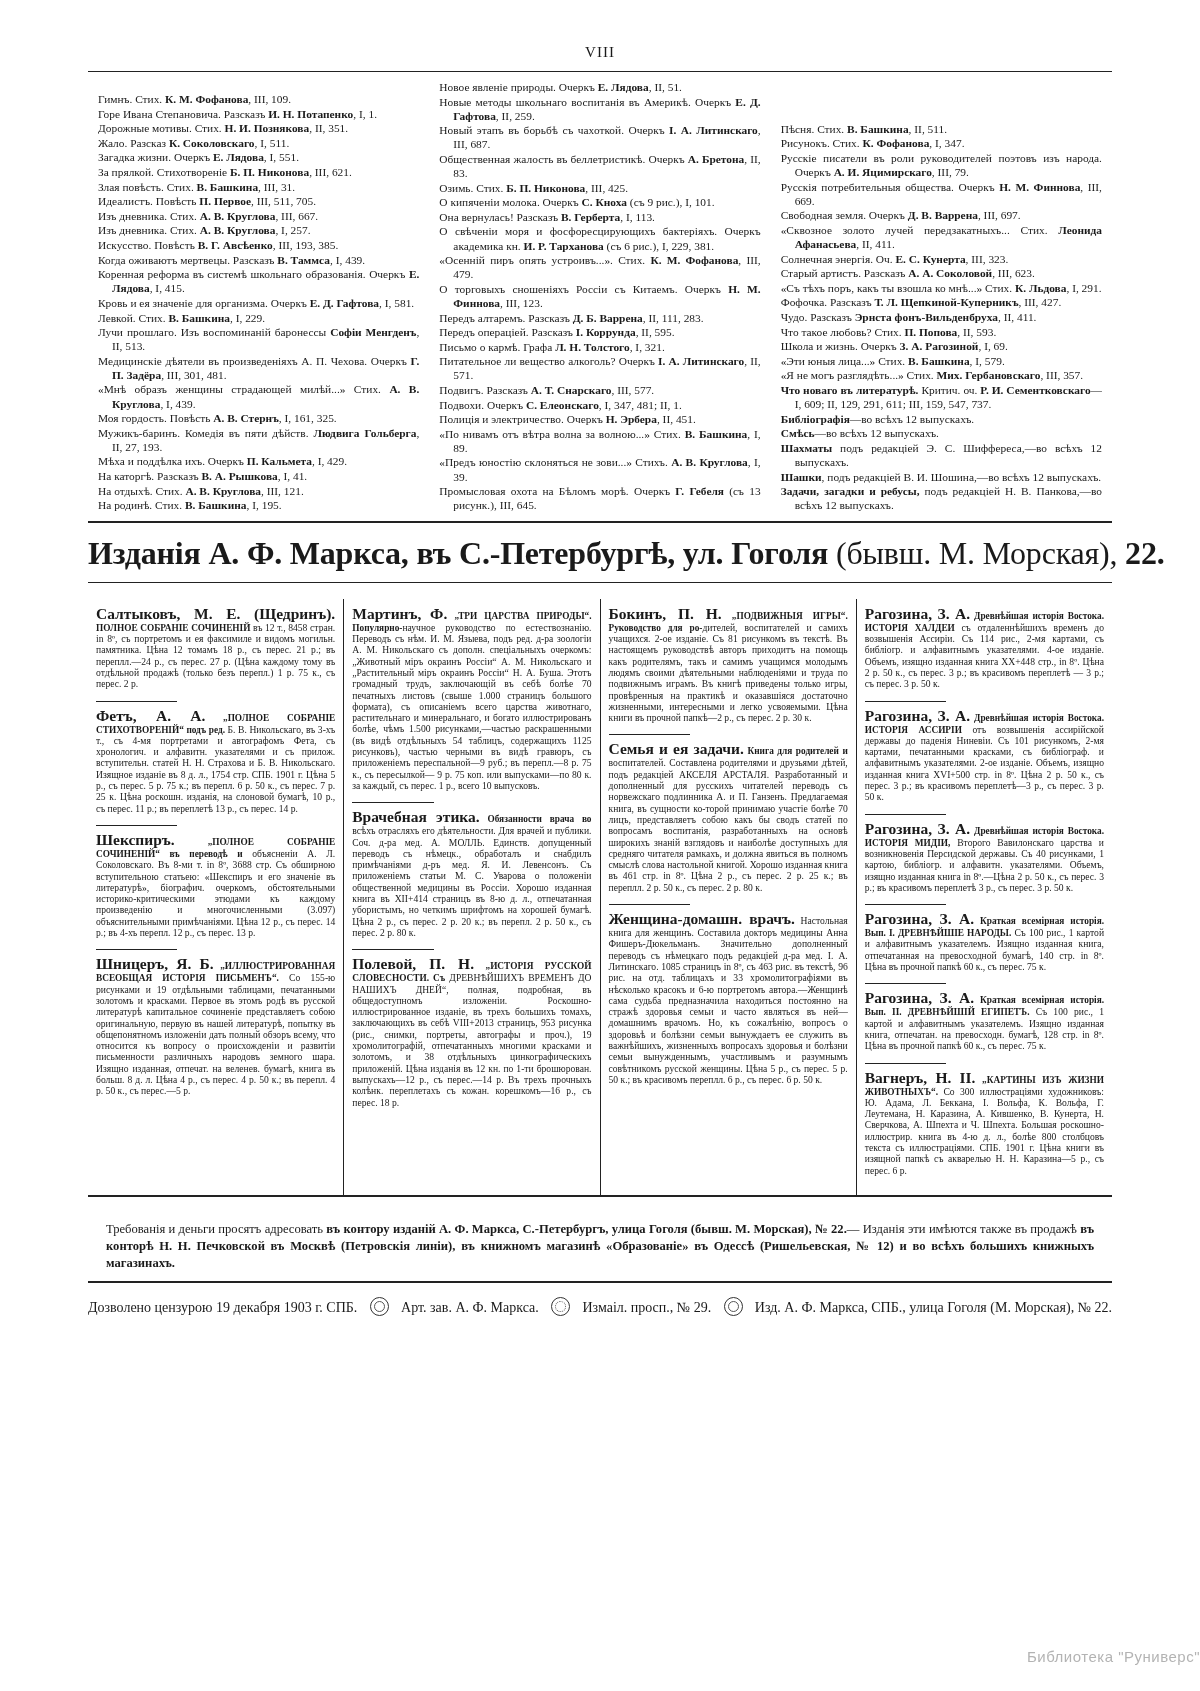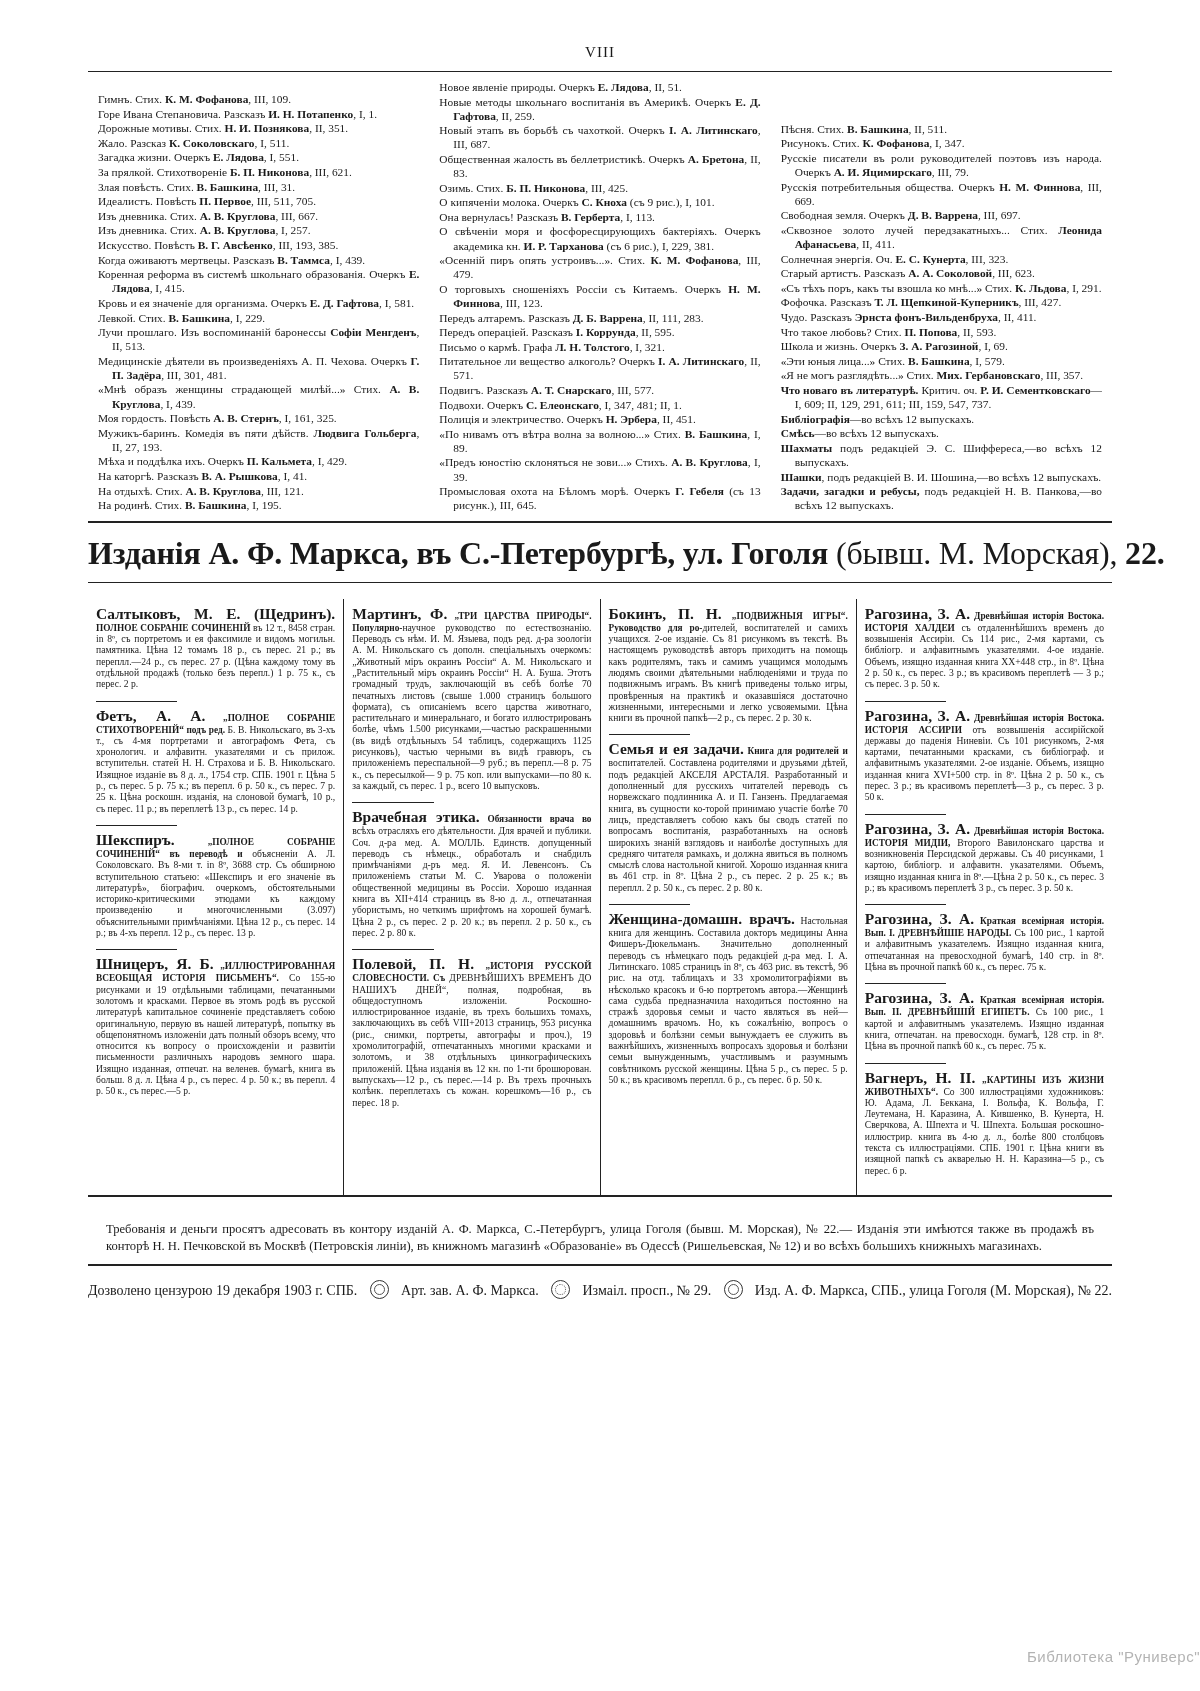--- a/index.html
+++ b/index.html
@@ -129,21 +129,21 @@
 
   
   .notice {
     margin: 0 88px;
     border-bottom: 2px solid #222;
     padding: 8px 18px 9px 18px;
     font-size: 12.6px;
     line-height: 17px;
     text-align: justify;
   }
-  .notice b { font-weight: normal; }
+  .notice b { font-weight: bold; }
 
   
   .colophon {
     margin: 14px 88px 0 88px;
     display: flex;
     align-items: flex-end;
     justify-content: space-between;
     font-size: 14px;
     position: relative;
   }

